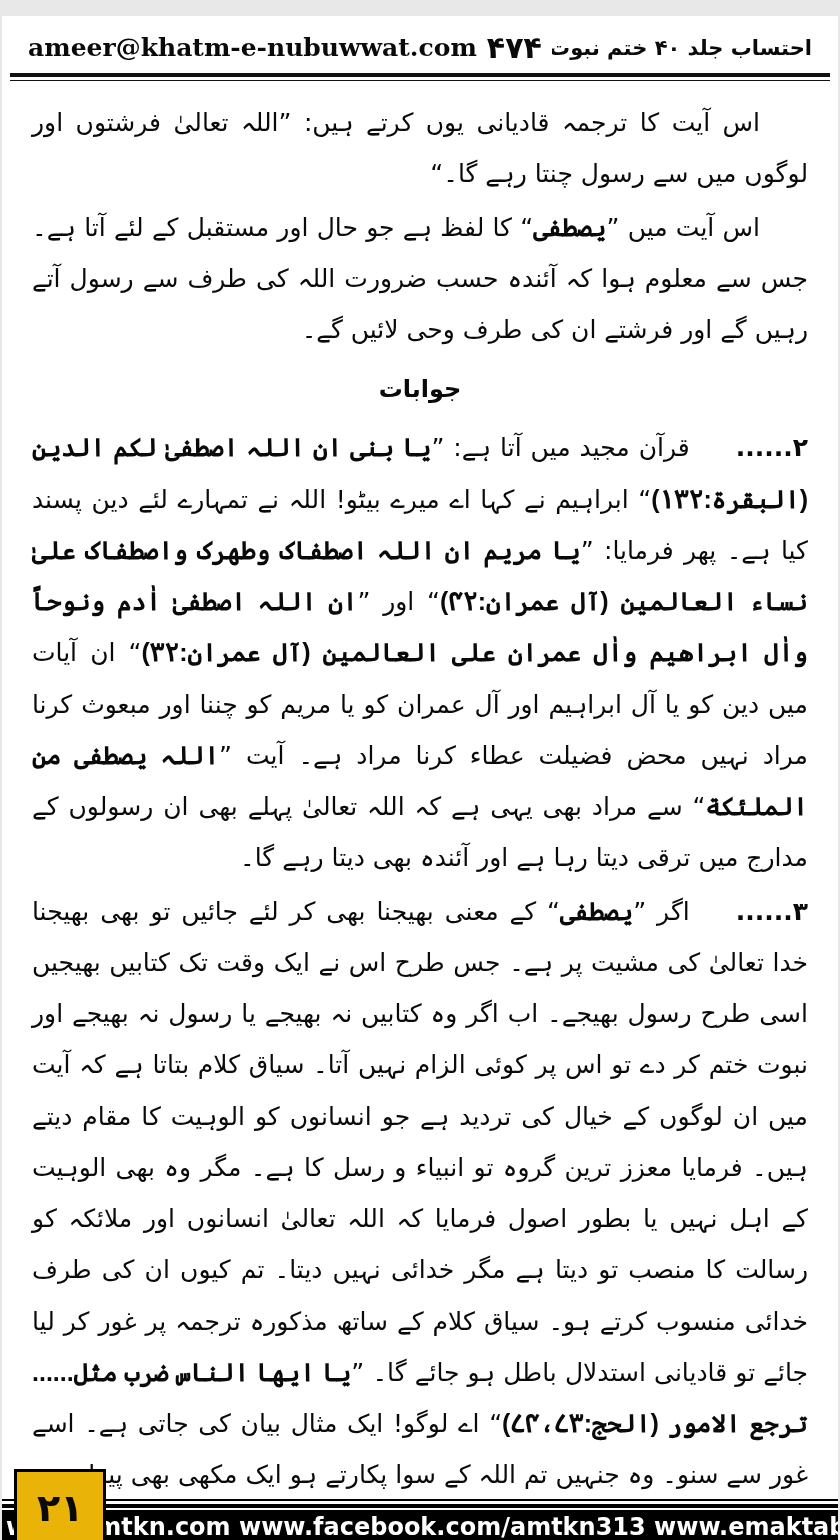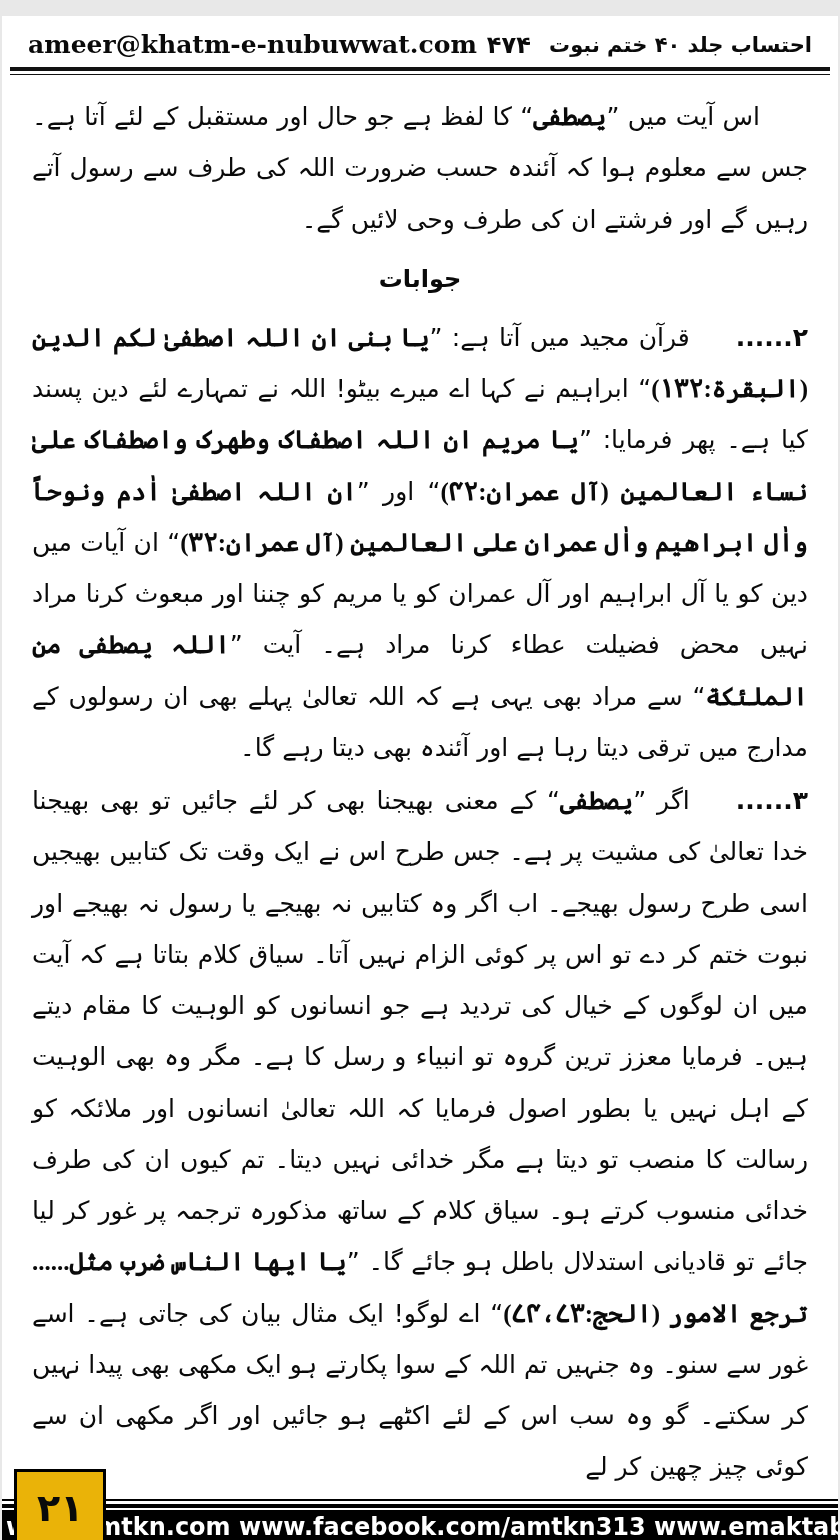--- a/index.html
+++ b/index.html
@@ -11,37 +11,37 @@
   
   .header{
     display:flex;justify-content:space-between;align-items:center;
     padding:14px 26px 4px 26px;
   }
   .header .email{
     font-family:"DejaVu Serif",serif;font-weight:bold;font-size:25px;
     direction:ltr;white-space:nowrap;
   }
   .header .pnum{
-    font-size:24px;font-weight:bold;direction:rtl;padding:0 10px;
+    font-size:30px;font-weight:bold;direction:rtl;padding:0 10px;
   }
   .header .title{
     font-size:21px;font-weight:bold;direction:rtl;text-align:right;
     max-width:330px;white-space:nowrap;overflow:hidden;
   }
   .rule-thick{height:4px;background:#111;margin:4px 8px 0 8px;}
   .rule-thin{height:1px;background:#111;margin:3px 8px 0 8px;}
   
   .content{
     padding:16px 30px 0 30px;
     direction:rtl;text-align:justify;text-justify:inter-word;
     font-size:25px;line-height:2.05;
   }
   .content p{margin:0 0 2px 0;}
   p.indent{text-indent:48px;}
-  .q{font-weight:bold;font-family:Liberation Serif, serif;}
+  .q{font-weight:bold;font-family:Liberation Sans, sans-serif;}
   .num{font-weight:bold;margin-left:46px;letter-spacing:2px;}
   h2.jawabat{
     text-align:center;font-size:24px;font-weight:bold;
     margin:10px 0 8px 0;direction:rtl;
   }
   
   .footer{position:absolute;left:0;right:0;bottom:0;}
   .footer-rule{height:2px;background:#000;margin:0 0 3px 0;}
   .footer-bar{
     background:#000;height:46px;margin-bottom:6px;
@@ -71,20 +71,21 @@
   <header class="header">
     <span class="email">ameer@khatm-e-nubuwwat.com</span>
     <span class="pnum">۴۷۴</span>
     <span class="title">احتساب جلد ۴۰ ختم نبوت اور قادیانی وسوسے</span>
   </header>
 
   <div class="rule-thick"></div>
   <div class="rule-thin"></div>
 
   <main class="content">
+    <p class="indent"><span>اس آیت کا ترجمہ قادیانی یوں کرتے ہیں: ”اللہ تعالیٰ فرشتوں اور لوگوں میں سے رسول چنتا رہے گا۔“</span></p>
     <p class="indent"><span>اس آیت میں ”</span><span class="q">یصطفی</span><span>“ کا لفظ ہے جو حال اور مستقبل کے لئے آتا ہے۔ جس سے معلوم ہوا کہ آئندہ حسب ضرورت اللہ کی طرف سے رسول آتے رہیں گے اور فرشتے ان کی طرف وحی لائیں گے۔</span></p>
 
     <h2 class="jawabat">جوابات</h2>
 
     <p><span class="num">۲......</span><span>قرآن مجید میں آتا ہے: ”</span><span class="q">یا بنی ان اللہ اصطفیٰ لکم الدین (البقرة:۱۳۲)</span><span>“ ابراہیم نے کہا اے میرے بیٹو! اللہ نے تمہارے لئے دین پسند کیا ہے۔ پھر فرمایا: ”</span><span class="q">یا مریم ان اللہ اصطفاک وطھرک واصطفاک علیٰ نساء العالمین (آل عمران:۴۲)</span><span>“ اور ”</span><span class="q">ان اللہ اصطفیٰ اٰدم ونوحاً واٰل ابراھیم واٰل عمران علی العالمین (آل عمران:۳۲)</span><span>“ ان آیات میں دین کو یا آل ابراہیم اور آل عمران کو یا مریم کو چننا اور مبعوث کرنا مراد نہیں محض فضیلت عطاء کرنا مراد ہے۔ آیت ”</span><span class="q">اللہ یصطفی من الملئکة</span><span>“ سے مراد بھی یہی ہے کہ اللہ تعالیٰ پہلے بھی ان رسولوں کے مدارج میں ترقی دیتا رہا ہے اور آئندہ بھی دیتا رہے گا۔</span></p>
     <p><span class="num">۳......</span><span>اگر ”</span><span class="q">یصطفی</span><span>“ کے معنی بھیجنا بھی کر لئے جائیں تو بھی بھیجنا خدا تعالیٰ کی مشیت پر ہے۔ جس طرح اس نے ایک وقت تک کتابیں بھیجیں اسی طرح رسول بھیجے۔ اب اگر وہ کتابیں نہ بھیجے یا رسول نہ بھیجے اور نبوت ختم کر دے تو اس پر کوئی الزام نہیں آتا۔ سیاق کلام بتاتا ہے کہ آیت میں ان لوگوں کے خیال کی تردید ہے جو انسانوں کو الوہیت کا مقام دیتے ہیں۔ فرمایا معزز ترین گروہ تو انبیاء و رسل کا ہے۔ مگر وہ بھی الوہیت کے اہل نہیں یا بطور اصول فرمایا کہ اللہ تعالیٰ انسانوں اور ملائکہ کو رسالت کا منصب تو دیتا ہے مگر خدائی نہیں دیتا۔ تم کیوں ان کی طرف خدائی منسوب کرتے ہو۔ سیاق کلام کے ساتھ مذکورہ ترجمہ پر غور کر لیا جائے تو قادیانی استدلال باطل ہو جائے گا۔ ”</span><span class="q">یا ایھا الناس ضرب مثل...... ترجع الامور (الحج:۷۴،۷۳)</span><span>“ اے لوگو! ایک مثال بیان کی جاتی ہے۔ اسے غور سے سنو۔ وہ جنہیں تم اللہ کے سوا پکارتے ہو ایک مکھی بھی پیدا نہیں کر سکتے۔ گو وہ سب اس کے لئے اکٹھے ہو جائیں اور اگر مکھی ان سے کوئی چیز چھین کر لے</span></p>
   </main>
 
   <footer class="footer">
     <div class="footer-rule"></div>

